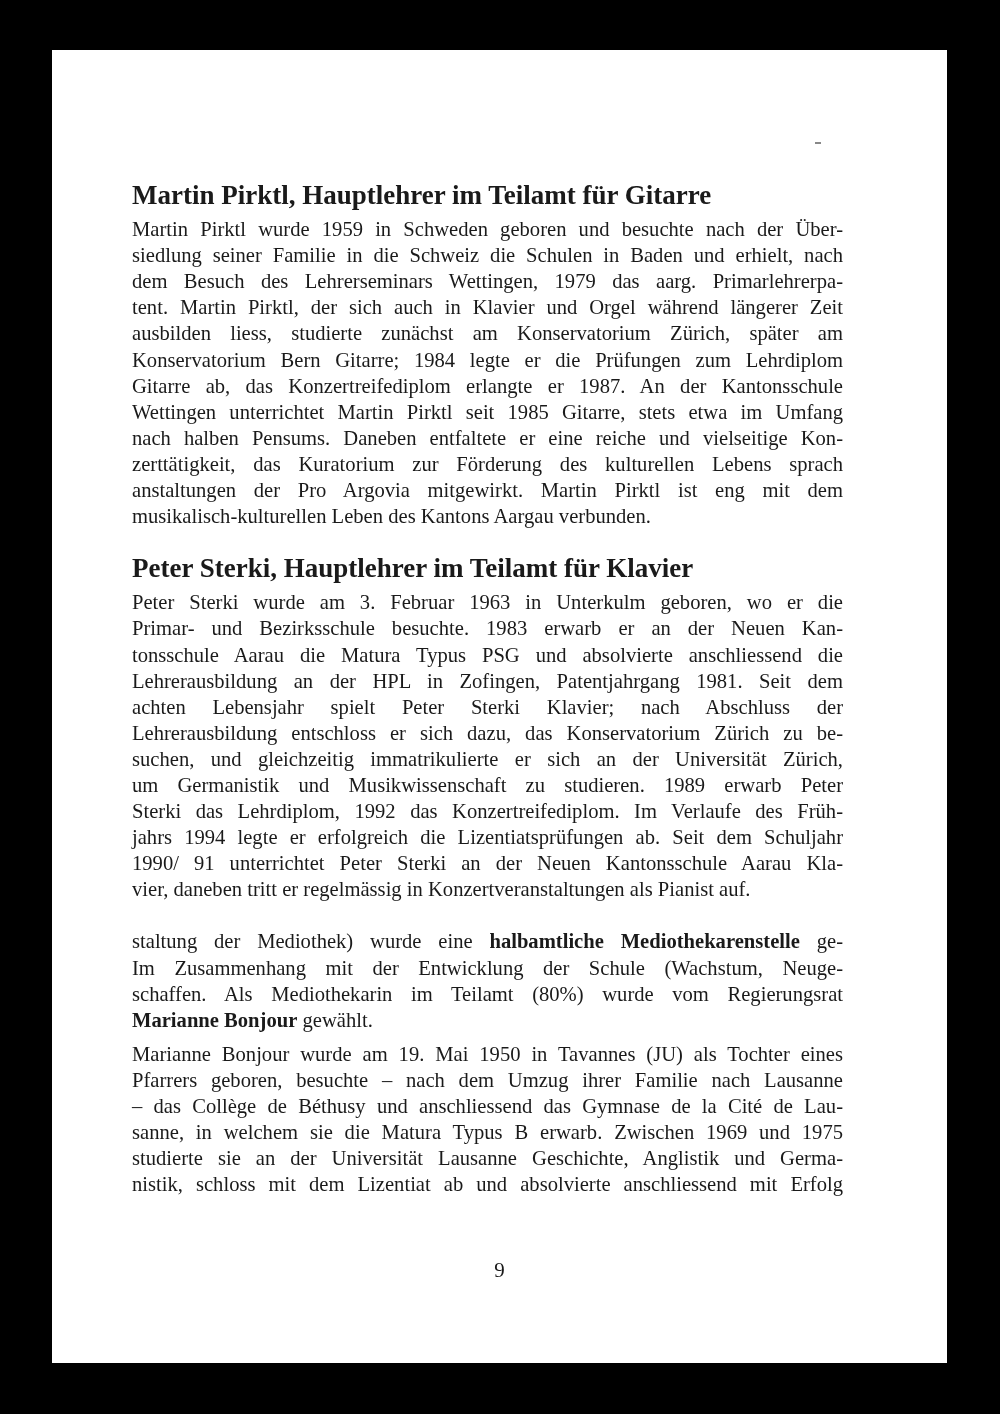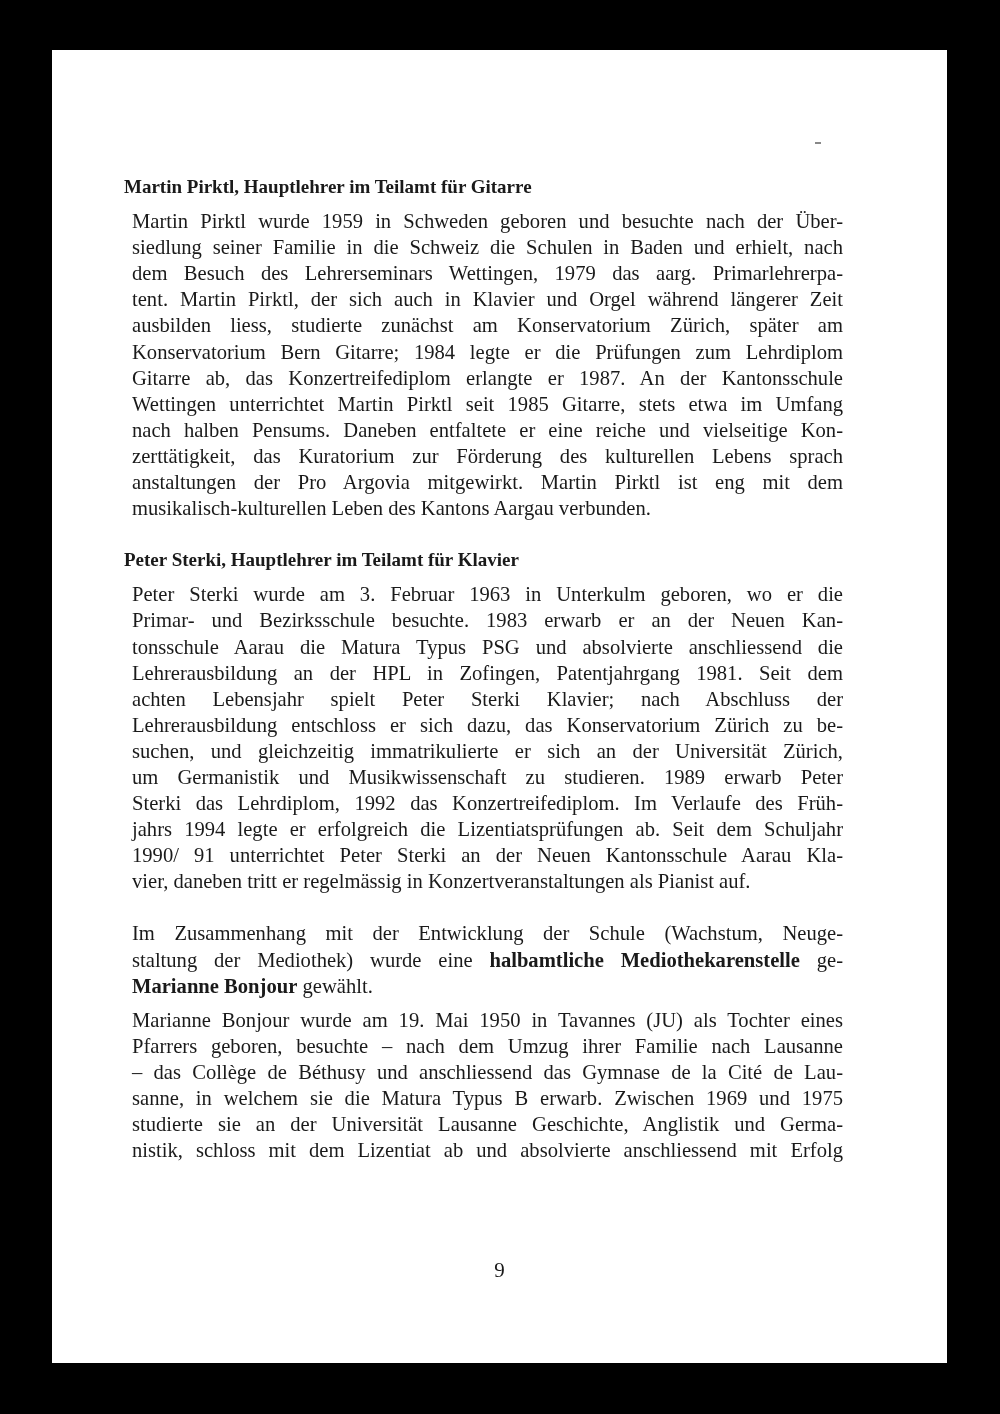--- a/index.html
+++ b/index.html
@@ -2,21 +2,21 @@
 <html><head>
 <meta charset="utf-8">
 <style>
   html, body { margin:0; padding:0; }
   body { width:1000px; height:1414px; background:#000; position:relative; overflow:hidden; }
   .page { position:absolute; left:52px; top:50px; width:895px; height:1313px; background:#fff; }
   .content { position:absolute; left:72px; top:124px; width:727px;
     font-family:"Liberation Serif","DejaVu Serif",serif; color:#1a1a1a;
     font-size:20.6px; line-height:26.1px; }
   .content p { margin:8px; text-align:justify; }
-  .content h2 { margin:0; font-size:19px; line-height:26.1px; font-weight:bold; }
+  .content h2 { margin:8px; font-size:27px; line-height:26.1px; font-weight:bold; }
   .line { display:block; text-align:justify; text-align-last:justify; white-space:nowrap; }
   .line.last { text-align-last:left; }
   .sec { margin-bottom:26px; }
   .pnum { position:absolute; left:0; width:895px; top:1208px; text-align:center;
     font-family:"Liberation Serif","DejaVu Serif",serif; font-size:21px; color:#1a1a1a; }
   .mark { position:absolute; left:763px; top:92px; width:6px; height:2px; background:#888; }
 </style>
 </head>
 <body>
 
@@ -55,22 +55,23 @@
         <span class="line">um Germanistik und Musikwissenschaft zu studieren. 1989 erwarb Peter</span>
         <span class="line">Sterki das Lehrdiplom, 1992 das Konzertreifediplom. Im Verlaufe des Früh-</span>
         <span class="line">jahrs 1994 legte er erfolgreich die Lizentiatsprüfungen ab. Seit dem Schuljahr</span>
         <span class="line">1990/ 91 unterrichtet Peter Sterki an der Neuen Kantonsschule Aarau Kla-</span>
         <span class="line last">vier, daneben tritt er regelmässig in Konzertveranstaltungen als Pianist auf.</span>
       </p>
     </div>
 
     <div>
       <p>
+        <span class="line"><span>staltung der Mediothek) wurde eine </span><b>halbamtliche Mediothekarenstelle</b><span> ge-</span></span>
         <span class="line">Im Zusammenhang mit der Entwicklung der Schule (Wachstum, Neuge-</span>
-        <span class="line"><span>staltung der Mediothek) wurde eine </span><b>halbamtliche Mediothekarenstelle</b><span> ge-</span></span>
+        <span class="line">schaffen. Als Mediothekarin im Teilamt (80%) wurde vom Regierungsrat</span>
         <span class="line last"><b>Marianne Bonjour</b><span> gewählt.</span></span>
       </p>
       <p>
         <span class="line">Marianne Bonjour wurde am 19. Mai 1950 in Tavannes (JU) als Tochter eines</span>
         <span class="line">Pfarrers geboren, besuchte – nach dem Umzug ihrer Familie nach Lausanne</span>
         <span class="line">– das Collège de Béthusy und anschliessend das Gymnase de la Cité de Lau-</span>
         <span class="line">sanne, in welchem sie die Matura Typus B erwarb. Zwischen 1969 und 1975</span>
         <span class="line">studierte sie an der Universität Lausanne Geschichte, Anglistik und Germa-</span>
         <span class="line">nistik, schloss mit dem Lizentiat ab und absolvierte anschliessend mit Erfolg</span>
       </p>

